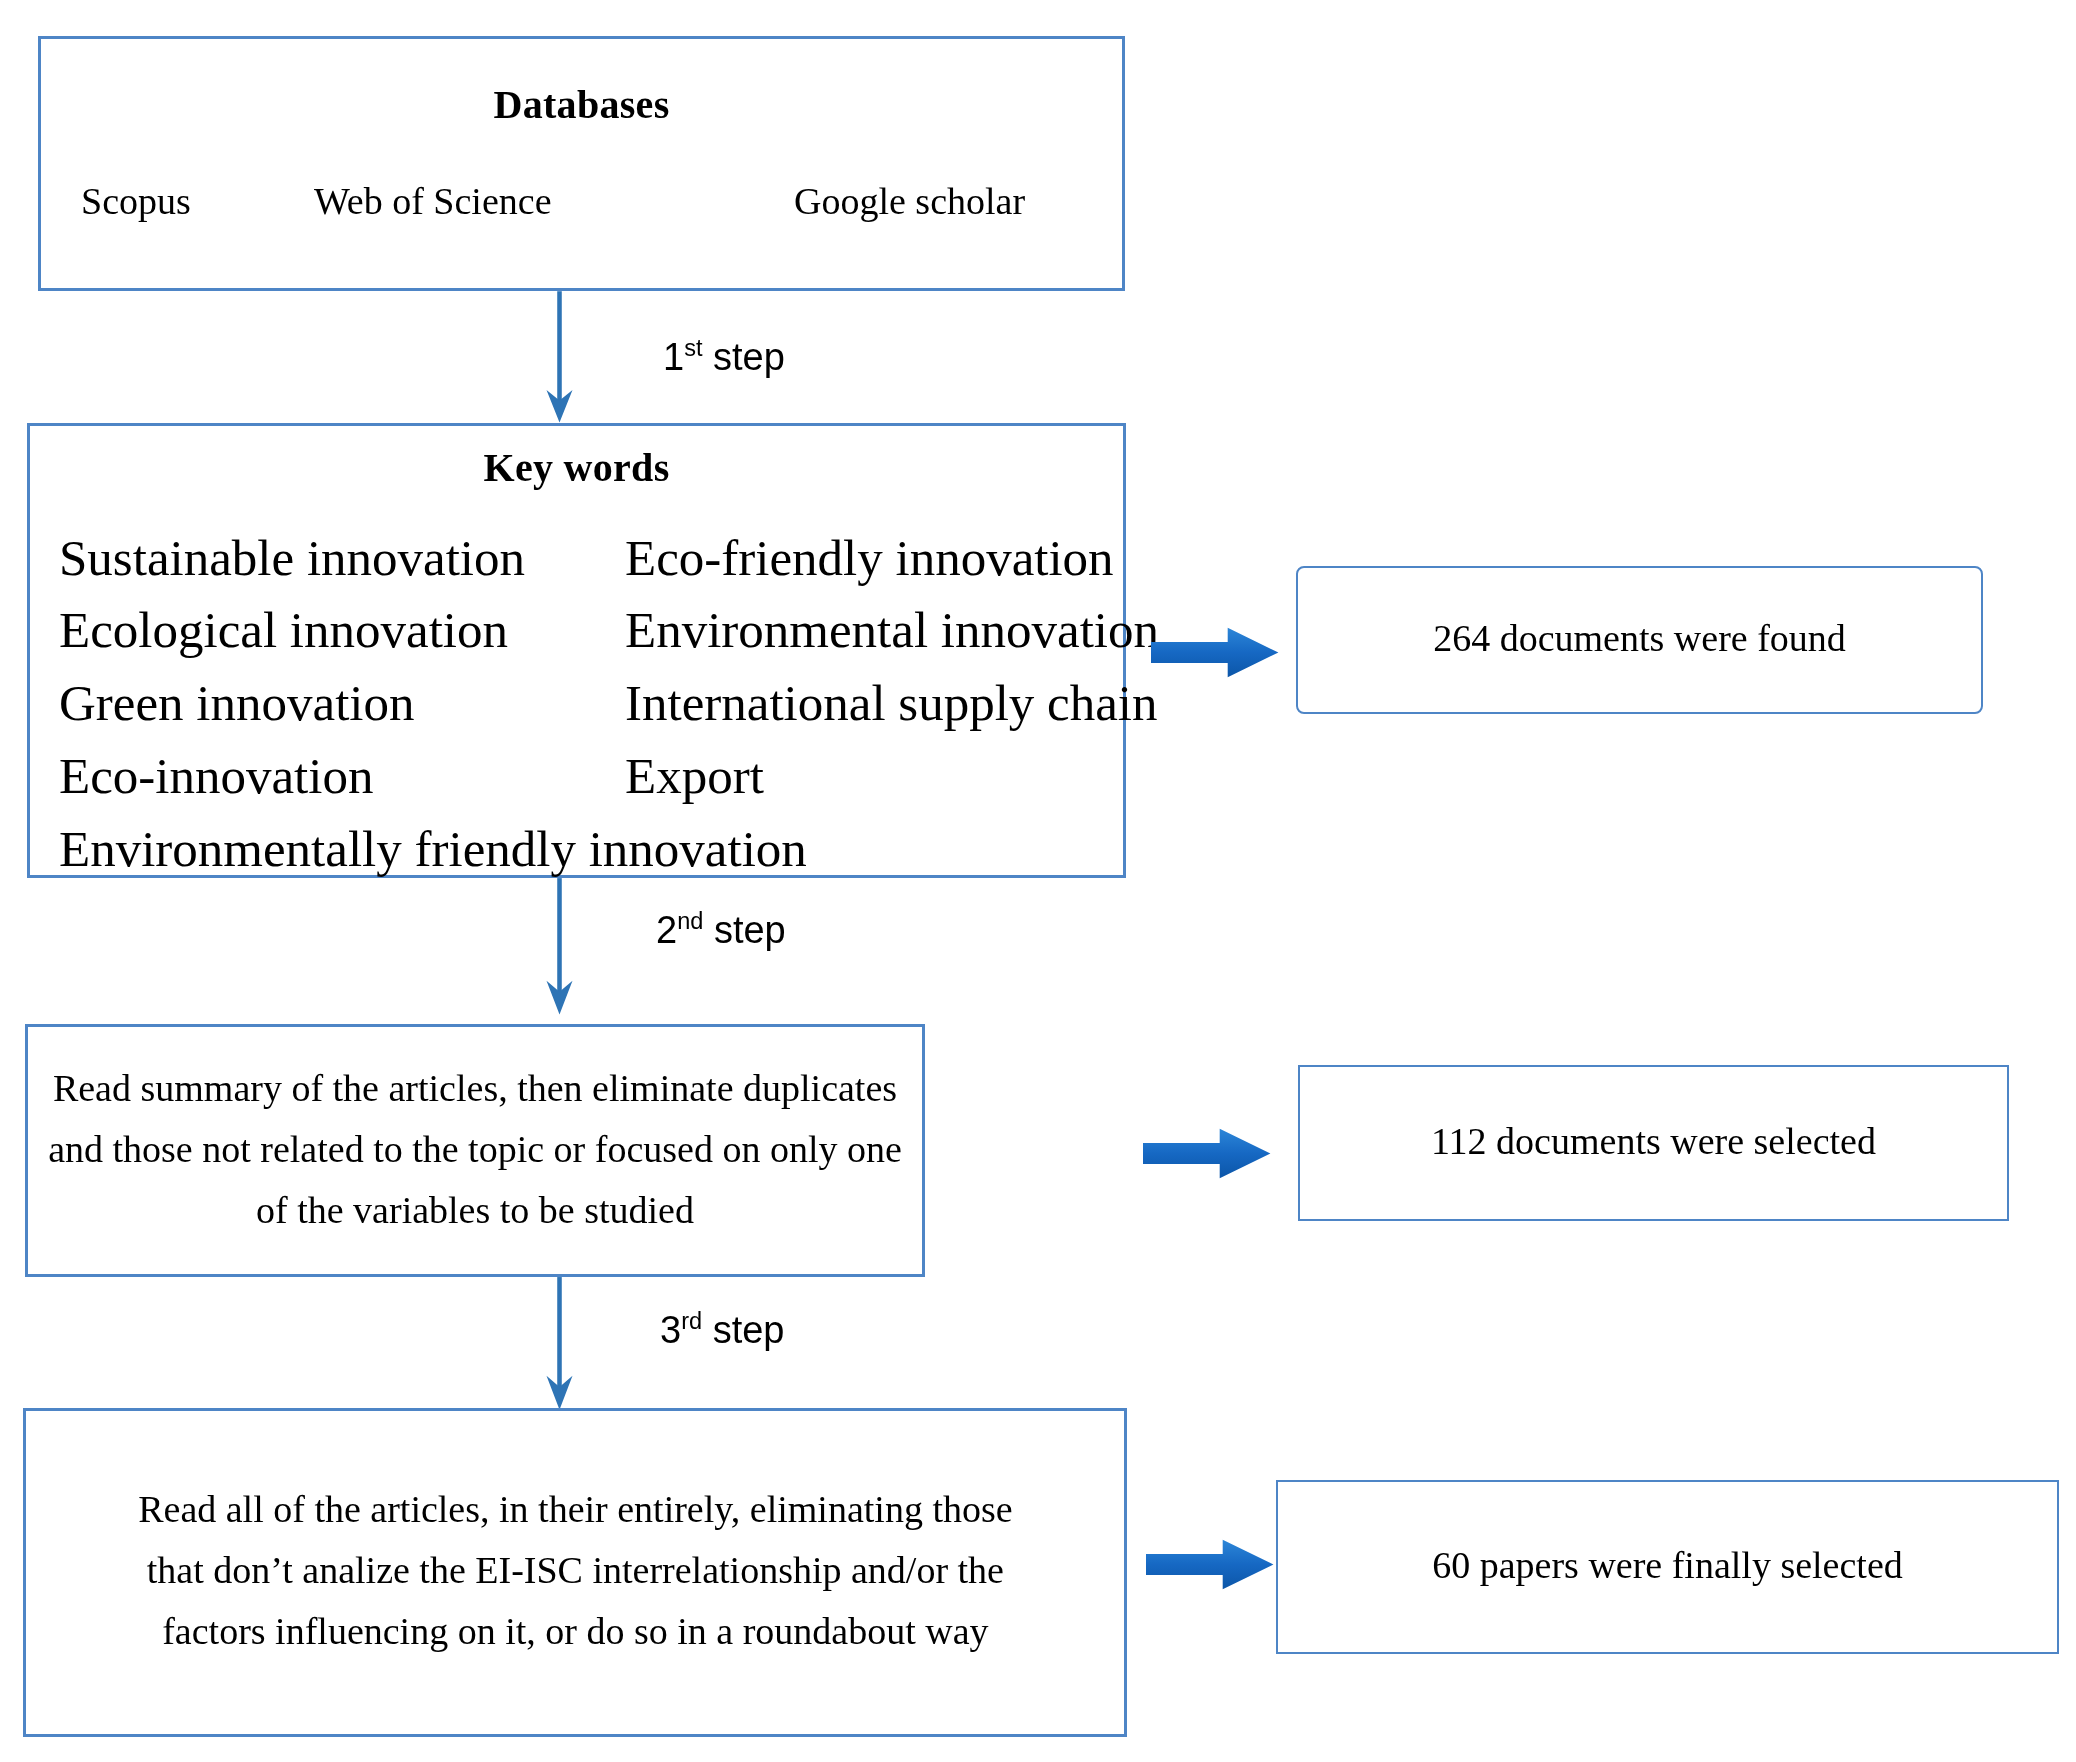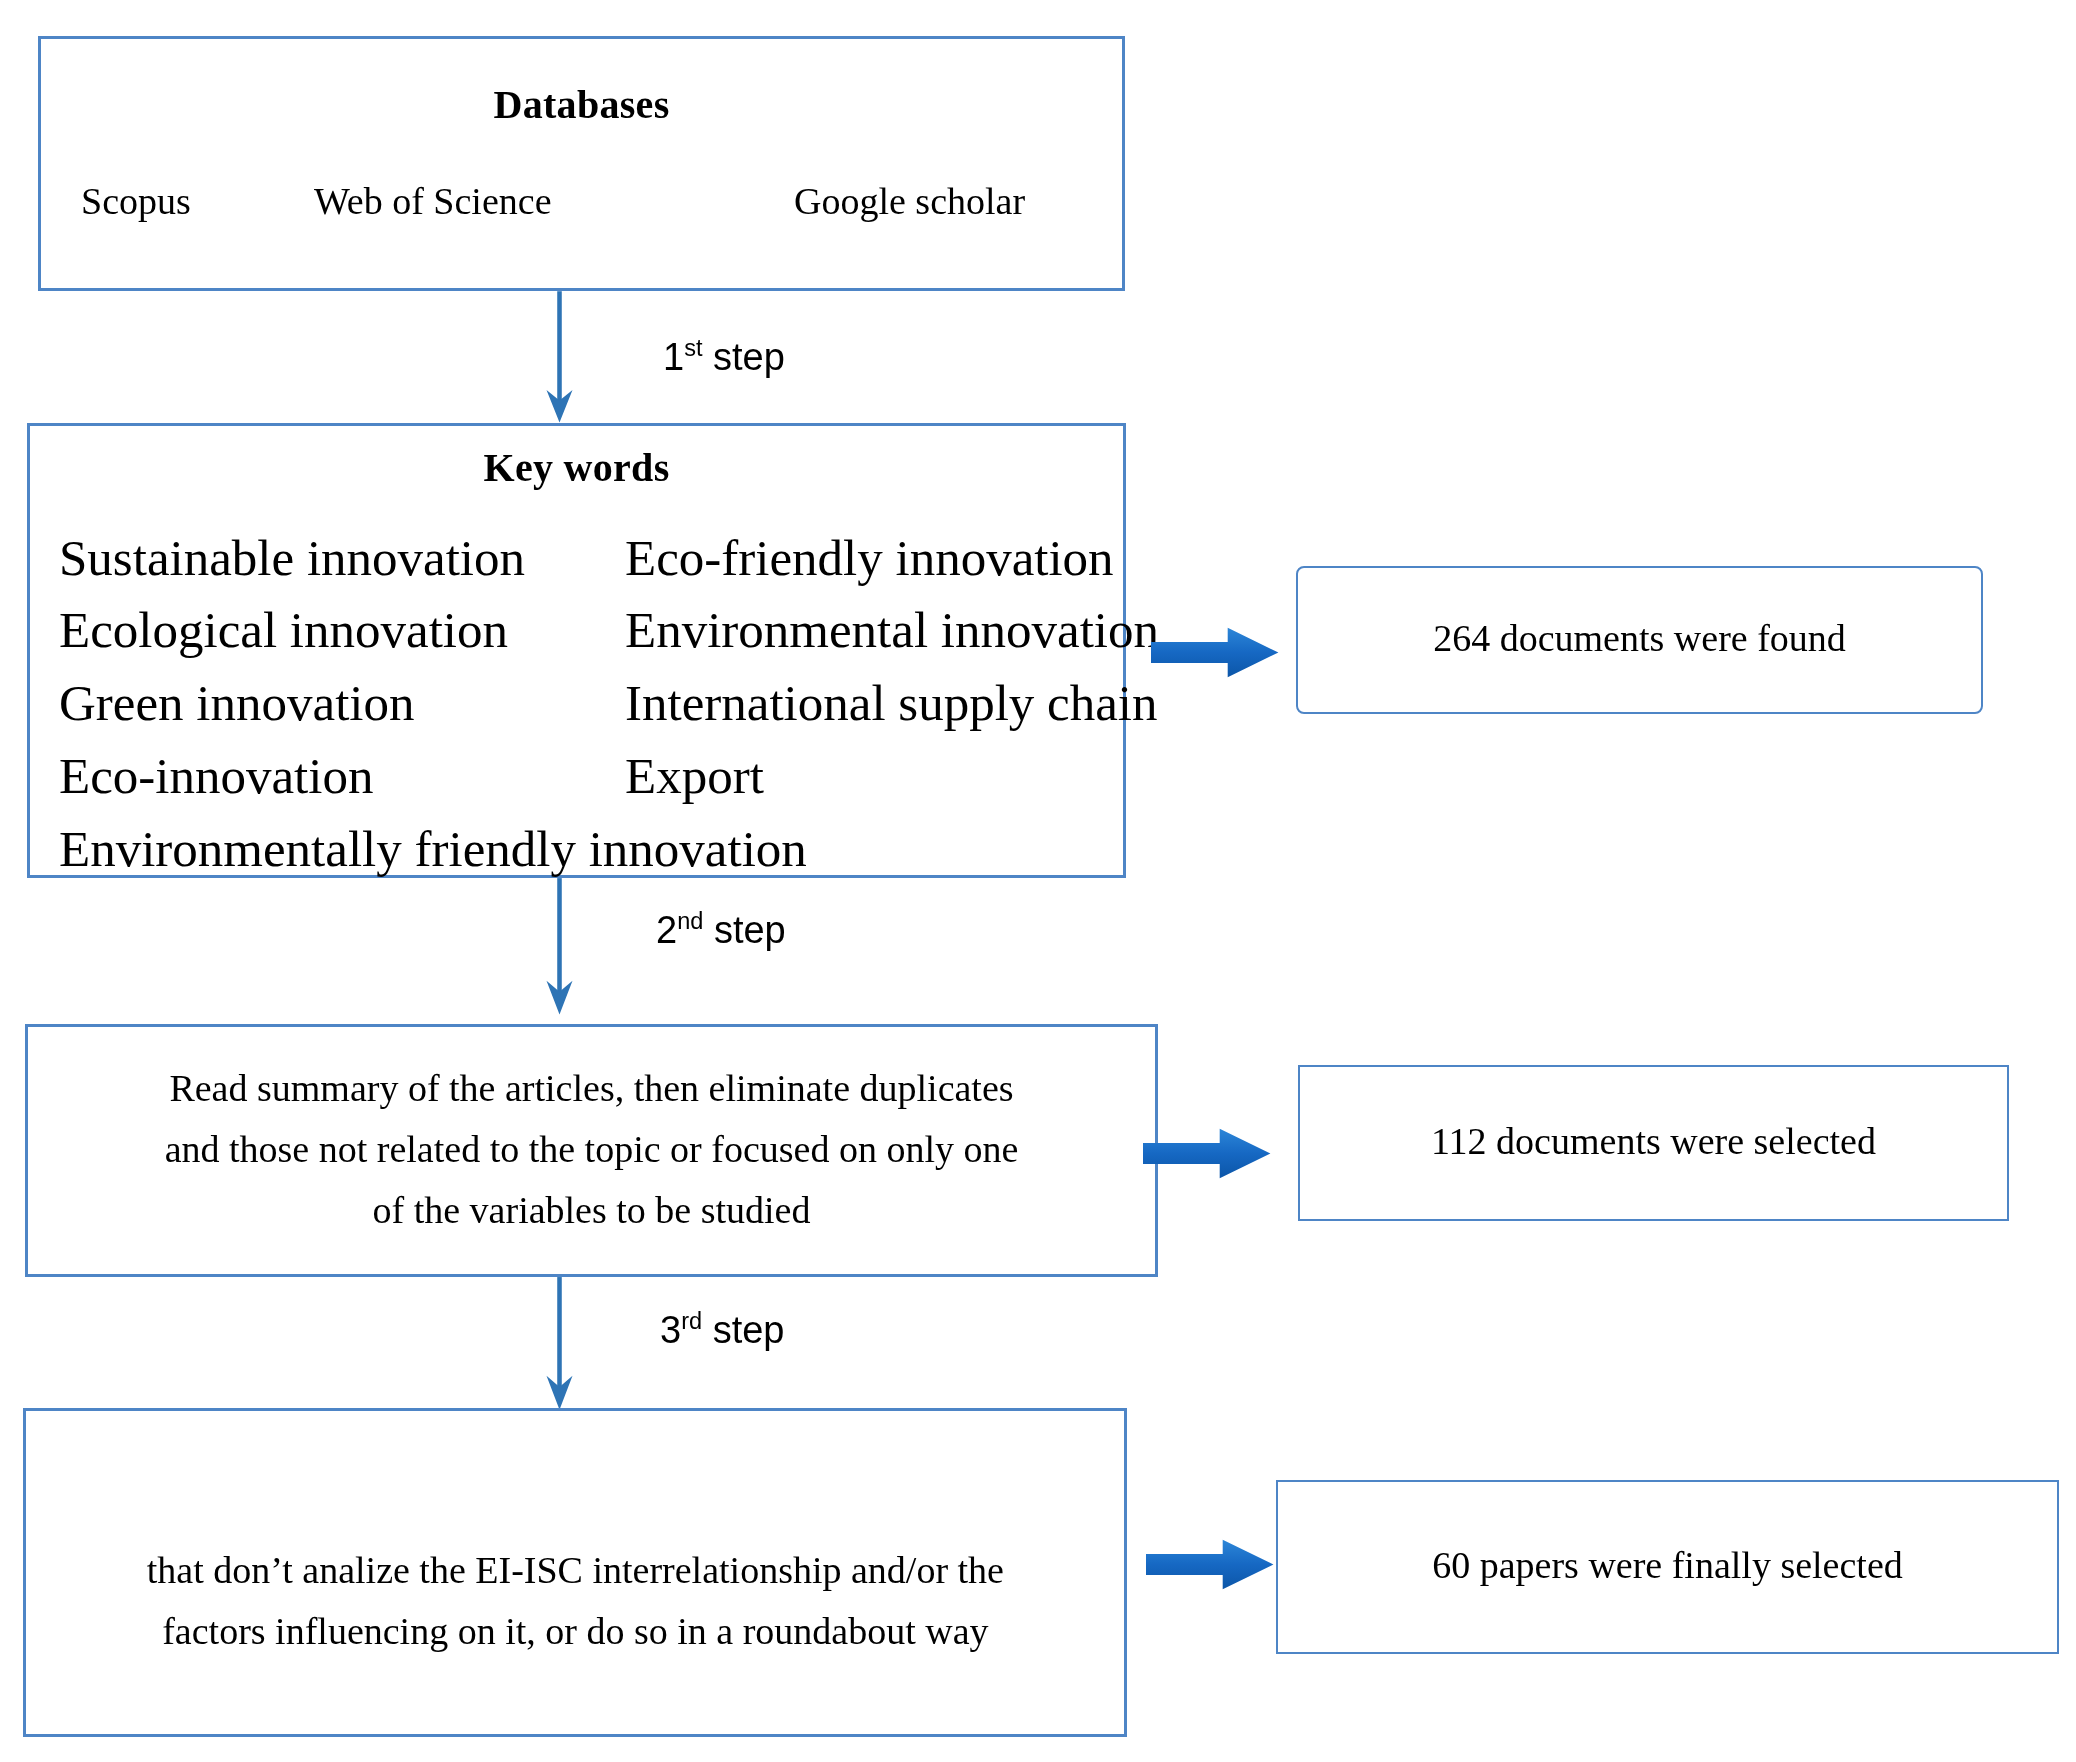--- a/index.html
+++ b/index.html
@@ -164,21 +164,21 @@
   <div class="vconn" style="left:540px; top:878px; width:39px; height:138px;">
     <svg width="39" height="138" viewBox="0 0 60 212">
       <line x1="30" y1="0" x2="30" y2="196" stroke="#2E74B5" stroke-width="7"></line>
       <path d="M30 210 L10 158 L30 175 L50 158 Z" fill="#2E74B5"></path>
     </svg>
   </div>
   <div class="step-label" style="left:656px; top:911px;">
     <span>2</span><sup>nd</sup><span> step</span>
   </div>
 
-  <div class="box" style="left:25px; top:1024px; width:1133px; height:253px;">
+  <div class="box" style="left:25px; top:1024px; width:900px; height:253px;">
     <div class="para" style="position:absolute; left:19.5px; right:19.5px; top:31px;">Read summary of the articles, then eliminate duplicates</div>
     <div class="para" style="position:absolute; left:19.5px; right:19.5px; top:92px;">and those not related to the topic or focused on only one</div>
     <div class="para" style="position:absolute; left:19.5px; right:19.5px; top:153px;">of the variables to be studied</div>
   </div>
 
   <div class="harrow" style="left:1143px; top:1126px; width:130px; height:55px;">
     <svg width="130" height="55" viewBox="0 0 200 84">
       <defs>
         <linearGradient id="ga2" x1="0" y1="0" x2="0" y2="1">
           <stop offset="0%" stop-color="#2C86D8"></stop>
@@ -198,20 +198,21 @@
     <svg width="39" height="134" viewBox="0 0 60 206">
       <line x1="30" y1="0" x2="30" y2="190" stroke="#2E74B5" stroke-width="7"></line>
       <path d="M30 204 L10 152 L30 169 L50 152 Z" fill="#2E74B5"></path>
     </svg>
   </div>
   <div class="step-label" style="left:660px; top:1311px;">
     <span>3</span><sup>rd</sup><span> step</span>
   </div>
 
   <div class="box" style="left:23.4px; top:1408px; width:1104px; height:329px;">
+    <div class="para" style="position:absolute; left:17px; right:17px; top:68px;">Read all of the articles, in their entirely, eliminating those</div>
     <div class="para" style="position:absolute; left:17px; right:17px; top:129px;">that don’t analize the EI-ISC interrelationship and/or the</div>
     <div class="para" style="position:absolute; left:17px; right:17px; top:190px;">factors influencing on it, or do so in a roundabout way</div>
   </div>
 
   <div class="harrow" style="left:1146px; top:1537px; width:130px; height:55px;">
     <svg width="130" height="55" viewBox="0 0 200 84">
       <defs>
         <linearGradient id="ga3" x1="0" y1="0" x2="0" y2="1">
           <stop offset="0%" stop-color="#2C86D8"></stop>
           <stop offset="50%" stop-color="#1668C3"></stop>

